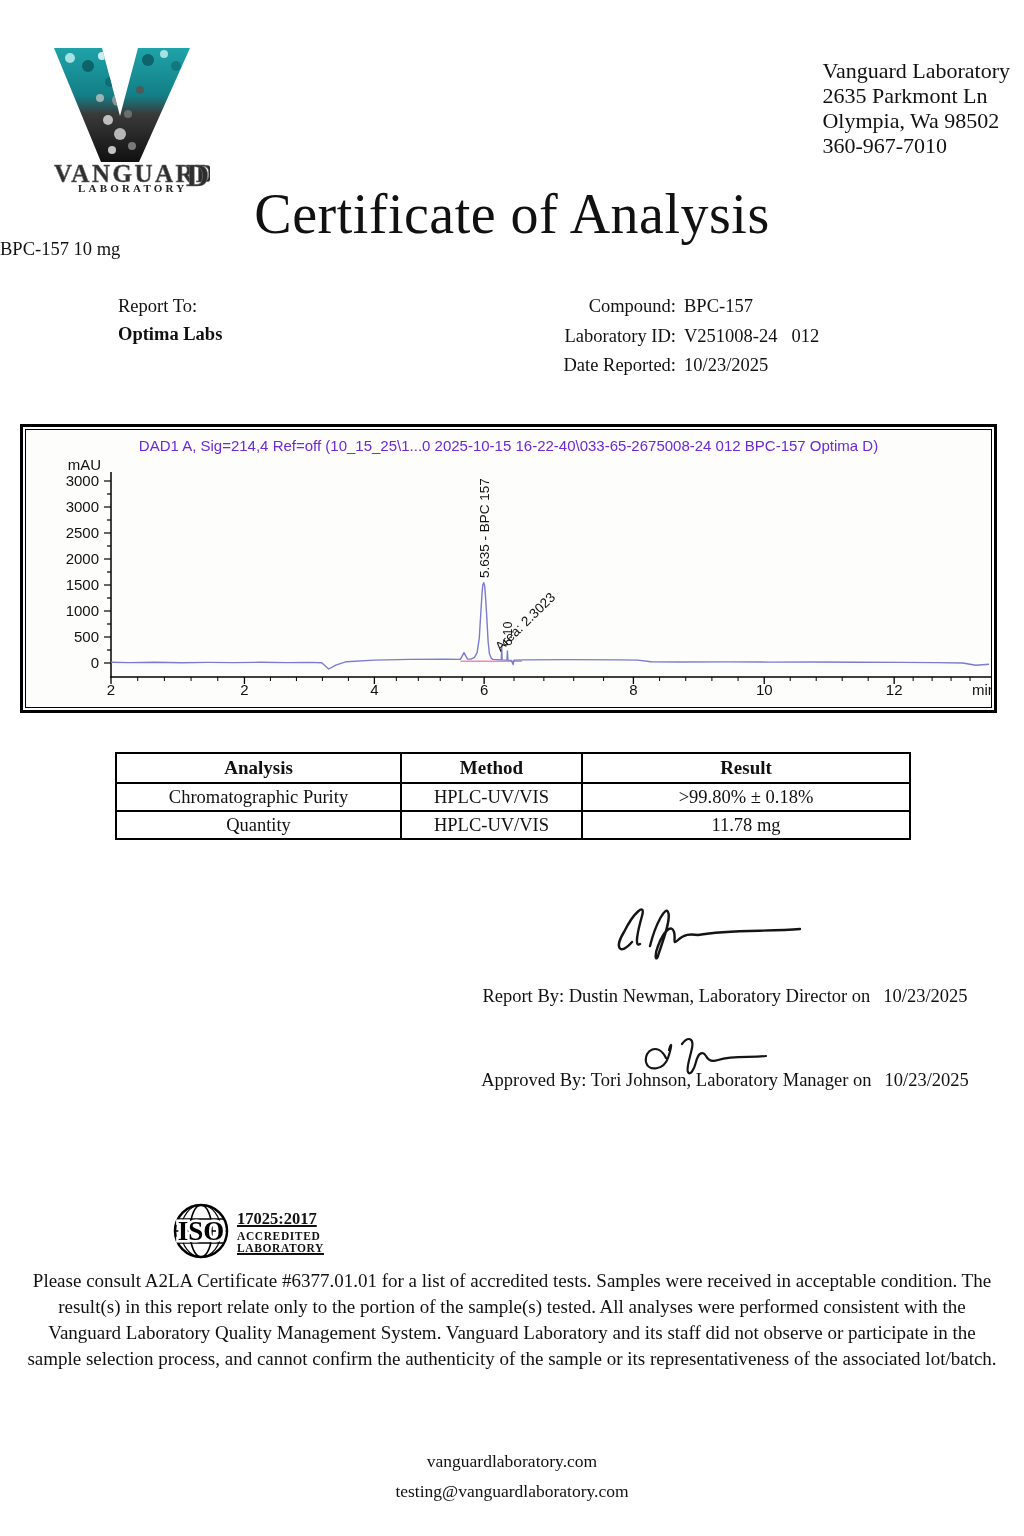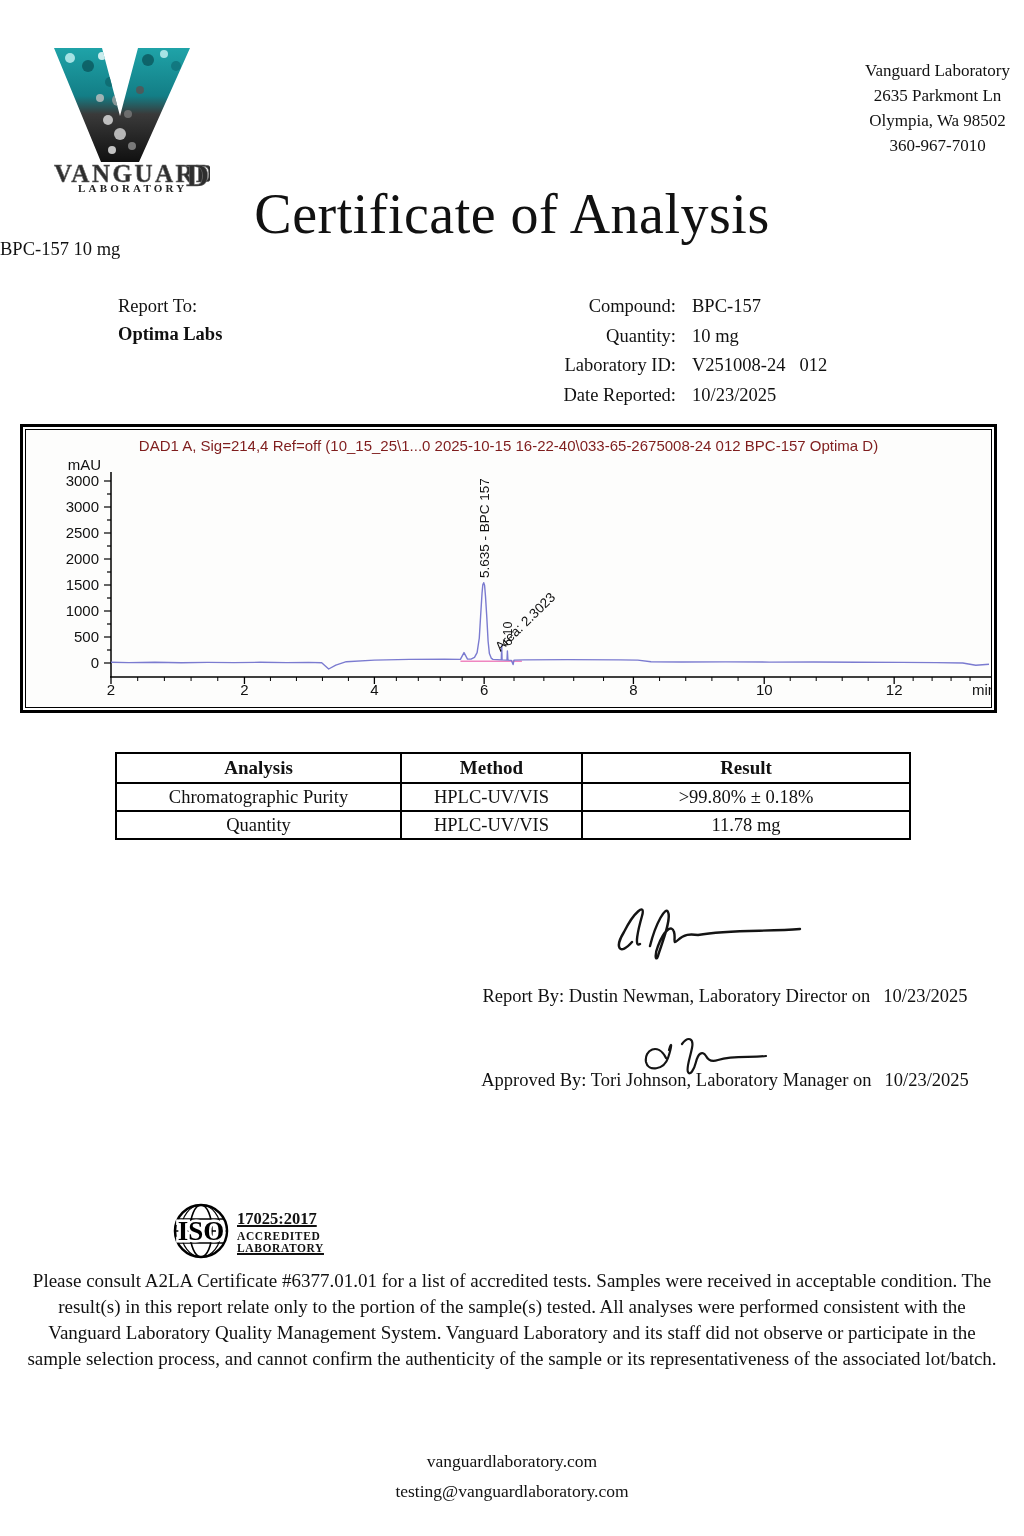--- a/index.html
+++ b/index.html
@@ -1,35 +1,35 @@
 <!DOCTYPE html>
 <html><head>
 <meta charset="utf-8">
 <style>
   * { margin:0; padding:0; box-sizing:border-box; }
   html,body { width:1024px; height:1536px; background:#fff; position:relative;
     font-family:"Liberation Serif", serif; color:#111; }
 
   
   .logo { position:absolute; left:40px; top:42px; width:170px; height:150px; }
-  .address { position:absolute; right:14px; top:58px; text-align:center;
-    font-size:17px; line-height:25px;margin-left:40px; }
+  .address { position:absolute; right:14px; top:58px; text-align:left;
+    font-size:22px; line-height:25px;margin-left:40px; }
 
   .doc-title { position:absolute; top:182px; left:0; width:100%; text-align:center;
     font-size:56px; letter-spacing:0.5px; }
   .doc-subtitle { position:absolute; top:239px; left:0; width:100%; text-align:left;
     font-size:18.5px; }
 
   
   .report-to { position:absolute; left:118px; top:292px; font-size:18.5px; line-height:28px; }
   .report-to .val { font-weight:bold; }
   .fields { position:absolute; left:390px; top:292px; font-size:18.5px; }
   .fields .row { display:flex; line-height:29.5px; }
   .fields .lbl { width:286px; text-align:right; }
-  .fields .val { margin-left:16px; text-align:center; }
+  .fields .val { margin-left:8px; text-align:center; }
 
   
   .chart-outer { position:absolute; left:20px; top:424px; width:977px; height:289px;
     border:3px solid #000; background:#fff; }
   .chart-inner { position:absolute; left:2px; top:2px; right:2px; bottom:2px;
     border:1px solid #000; background:#fdfdfc; overflow:hidden; }
   .chart-title { text-align:center; padding-top:7px; font-family:"Liberation Sans",sans-serif;
     font-size:15px; }
   #chrom-svg { display:block; margin-top:2px; }
 
@@ -118,36 +118,32 @@
   <div>Report To:</div>
   <div class="val">Optima Labs</div>
 </div>
 
 <div class="fields">
   <div class="row">
     <div class="lbl">Compound:</div>
     <div class="val">BPC-157</div>
   </div>
   <div class="row">
-    <div class="lbl">Quantity:</div>
-    <div class="val">10 mg</div>
-  </div>
-  <div class="row">
     <div class="lbl">Laboratory ID:</div>
     <div class="val">V251008-24&nbsp;&nbsp;&nbsp;012</div>
   </div>
   <div class="row">
     <div class="lbl">Date Reported:</div>
     <div class="val">10/23/2025</div>
   </div>
 </div>
 
 <div class="chart-outer">
   <div class="chart-inner">
-    <div class="chart-title" id="chart-title" style="color: #7f1d1d;">DAD1 A, Sig=214,4 Ref=off (10_15_25\1...0 2025-10-15 16-22-40\033-65-2675008-24 012 BPC-157 Optima D)</div>
+    <div class="chart-title" id="chart-title" style="color: #6d28d9;">DAD1 A, Sig=214,4 Ref=off (10_15_25\1...0 2025-10-15 16-22-40\033-65-2675008-24 012 BPC-157 Optima D)</div>
     <svg id="chrom-svg" width="969" height="248" viewBox="0 0 969 248">
         <line x1="85" y1="16" x2="85" y2="221" stroke="#000" stroke-width="1.5"></line>
         <line x1="84" y1="221" x2="968" y2="221" stroke="#000" stroke-width="1.5"></line>
         <line x1="85" y1="207" x2="78" y2="207" stroke="#000" stroke-width="1.2"></line>
         <line x1="85" y1="194" x2="81" y2="194" stroke="#000" stroke-width="1.2"></line>
         <line x1="85" y1="181" x2="78" y2="181" stroke="#000" stroke-width="1.2"></line>
         <line x1="85" y1="168" x2="81" y2="168" stroke="#000" stroke-width="1.2"></line>
         <line x1="85" y1="155" x2="78" y2="155" stroke="#000" stroke-width="1.2"></line>
         <line x1="85" y1="142" x2="81" y2="142" stroke="#000" stroke-width="1.2"></line>
         <line x1="85" y1="129" x2="78" y2="129" stroke="#000" stroke-width="1.2"></line>

